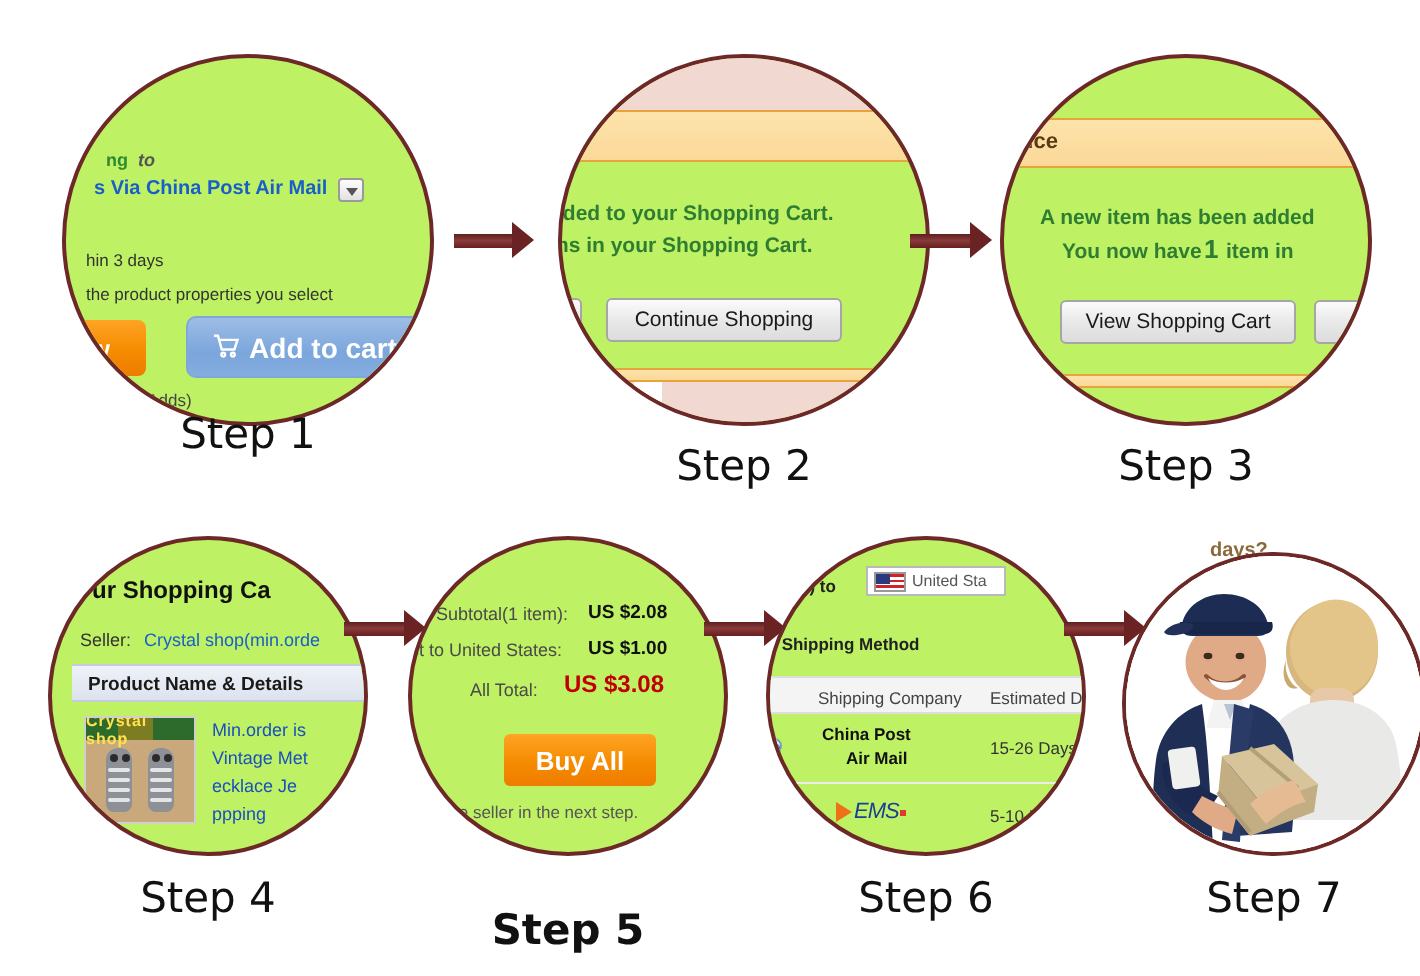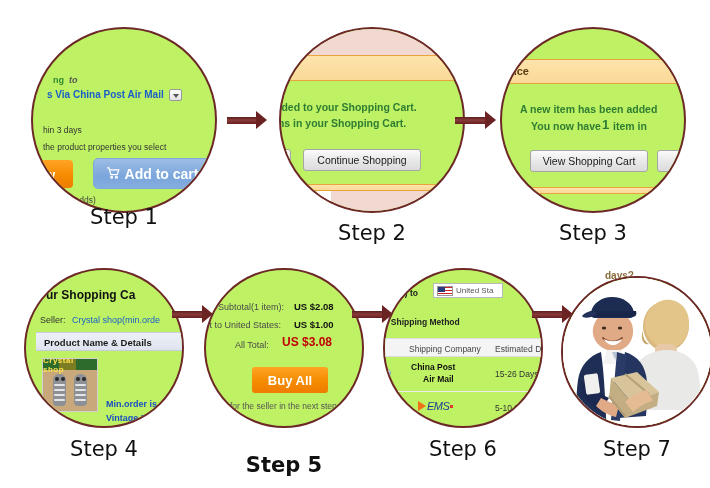--- a/index.html
+++ b/index.html
@@ -116,21 +116,21 @@
   
   .s4-title { color:#111111; font-size:12px; font-weight:bold; }
   .s4-seller-lbl { color:#333333; font-size:9px; }
   .s4-seller-link { color:#1a5fc8; font-size:9px; }
   .s4-hdr {
     position:absolute;
     background: linear-gradient(to bottom,#eef1f7,#dde3ee);
     border-top:1px solid #c5cddc; border-bottom:1px solid #c5cddc;
   }
   .s4-hdr-txt { color:#1a1a1a; font-size:9.5px; font-weight:bold; }
-  .s4-prod-link { color:#1a4fc0; font-size:9px; font-weight:bold;margin-top:39px; }
+  .s4-prod-link { color:#1a4fc0; font-size:9px; font-weight:normal; }
   .thumb {
     position:absolute;
     border:1px solid #cfcfcf;
     overflow:hidden;
     background:#c9a97c;
   }
   .thumb .tbar {
     position:absolute; left:0; top:0; right:0; height:11px;
     background:linear-gradient(to right,#2d6b2d 0 30%, #7c7c22 30% 62%, #2d6b2d 62% 100%);
     color:#ffe24d; font-size:8px; font-weight:bold;
@@ -141,21 +141,21 @@
     position:absolute; width:13px;
     background:#8d9196; border-radius:6px 6px 4px 4px;
   }
   .owl .eye { position:absolute; width:4px;height:4px;border-radius:50%;background:#2b2b2b; top:3px;}
   .owl .stripe{position:absolute;left:1px;right:1px;height:2px;background:#e3e5e7;border-radius:1px;}
 
   
   .s5-lbl { color:#4a4a4a; font-size:9px; }
   .s5-val { color:#111111; font-size:9.5px; font-weight:bold; }
   .s5-total { color:#c00000; font-size:12px; font-weight:bold; }
-  .s5-note { color:#555555; font-size:8.5px;margin-left:20px; }
+  .s5-note { color:#555555; font-size:8.5px; }
 
   
   .s6-lbl { color:#222222; font-size:8.5px; font-weight:bold; }
   .s6-flagbox {
     position:absolute; border:1px solid #b9b9b9; background:#ffffff;
     display:flex; align-items:center; gap:3px; padding:0 3px;
   }
   .flag { position:relative; width:16px; height:10px; background:#ffffff; overflow:hidden; border:0.5px solid #999;}
   .flag .stripes{position:absolute;inset:0;background:repeating-linear-gradient(to bottom,#cf2229 0 1.4px,#ffffff 1.4px 2.8px);}
   .flag .canton{position:absolute;left:0;top:0;width:7px;height:5.5px;background:#2a3b7d;}

